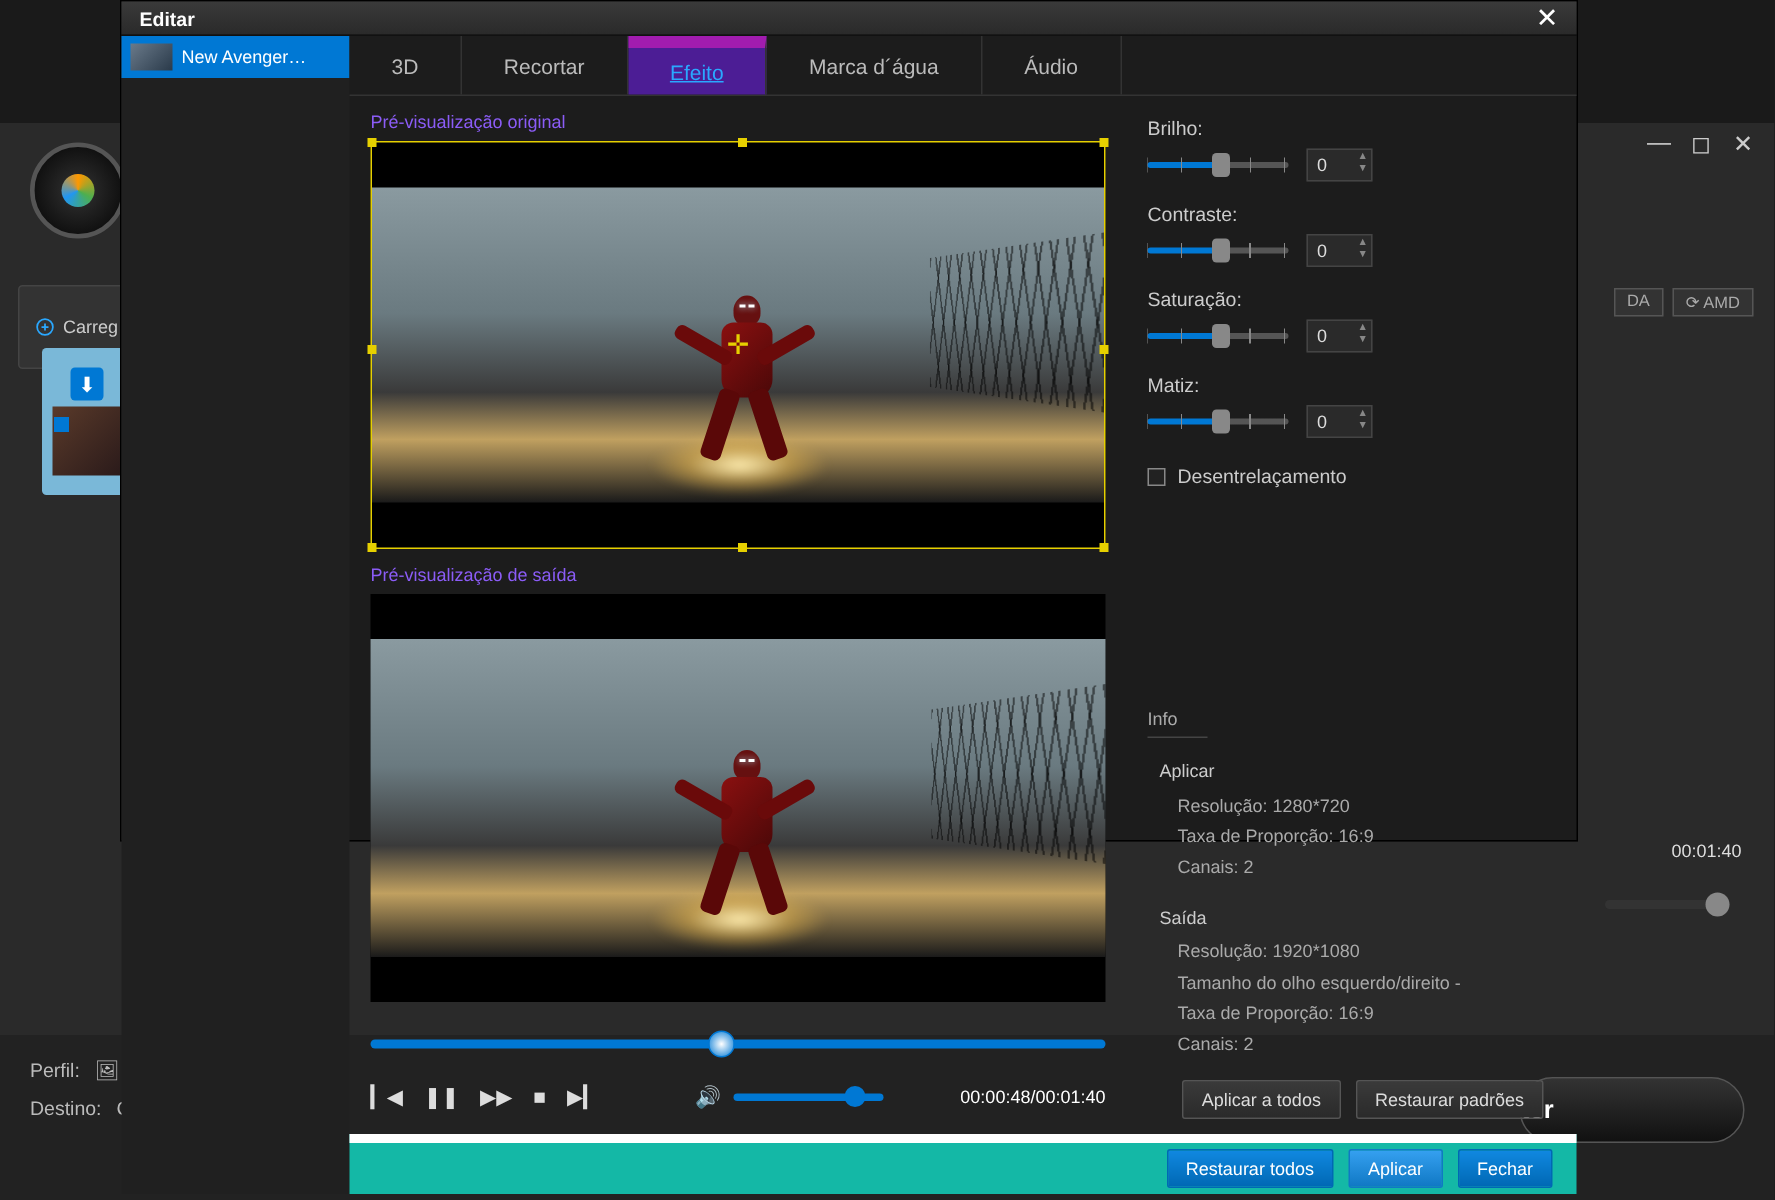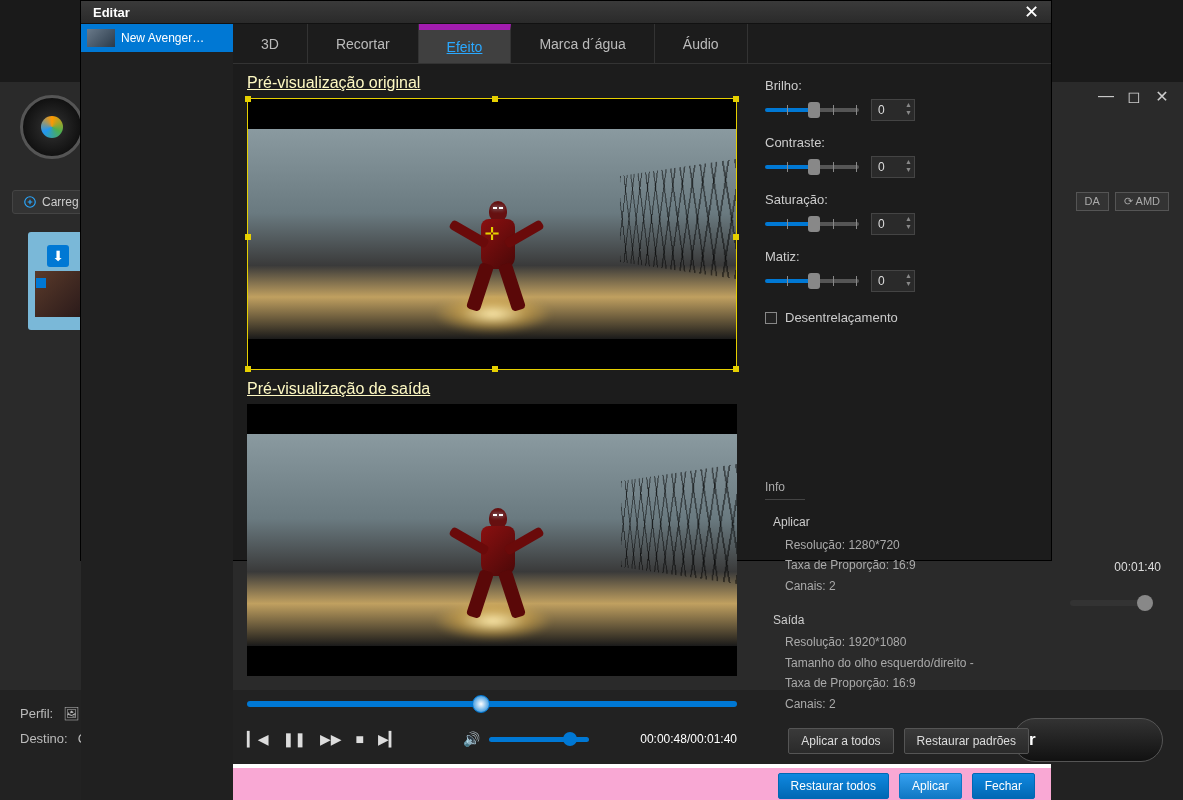--- a/index.html
+++ b/index.html
@@ -5,21 +5,21 @@
 * { margin: 0; padding: 0; box-sizing: border-box; font-family: 'Segoe UI', Tahoma, sans-serif; }
 body { background: #1a1a1a; width: 1183px; height: 800px; overflow: hidden; position: relative; }
 
 
 .bg-window { position: absolute; top: 82px; left: 0; width: 1183px; height: 718px; background: #2a2a2a; }
 .bg-titlebar { position: absolute; top: 82px; right: 0; height: 28px; display: flex; align-items: center; padding-right: 12px; gap: 10px; }
 .bg-titlebar .winbtn { color: #ccc; font-size: 16px; cursor: pointer; width: 18px; text-align: center; }
 .bg-logo { position: absolute; top: 95px; left: 20px; width: 64px; height: 64px; border-radius: 50%; background: radial-gradient(circle, #333 0%, #111 70%); border: 3px solid #555; display: flex; align-items: center; justify-content: center; }
 .bg-logo-inner { width: 22px; height: 22px; border-radius: 50%; background: conic-gradient(#ff9800, #4caf50, #2196f3, #ff9800); }
 .bg-toolbar { position: absolute; top: 190px; left: 12px; display: flex; align-items: center; gap: 8px; }
-.bg-button { background: #333; border: 1px solid #444; padding: 4px 10px; color: #ccc; font-size: 12px; border-radius: 3px; display: flex; align-items: center; gap: 5px; }
+.bg-button { background: #333; border: 1px solid #444; padding: 20px 10px; color: #ccc; font-size: 12px; border-radius: 3px; display: flex; align-items: center; gap: 5px; }
 .bg-button svg { width: 14px; height: 14px; }
 .bg-badges { position: absolute; top: 192px; right: 14px; display: flex; gap: 6px; }
 .bg-badge { border: 1px solid #555; padding: 2px 8px; color: #aaa; font-size: 11px; background: #333; }
 .bg-thumb { position: absolute; top: 232px; left: 28px; width: 60px; height: 98px; background: #7ab8d8; border-radius: 3px; display:flex;flex-direction:column;align-items:center;justify-content:center;gap:4px;}
 .bg-thumb .dl { width: 22px; height: 22px; background: #0078d4; border-radius: 3px; display:flex;align-items:center;justify-content:center;color:#fff;font-size:14px;}
 .bg-thumb .img { width: 46px; height: 46px; background: linear-gradient(135deg,#5a3a2a,#2a1a1a); }
 .bg-check { position: absolute; top: 278px; left: 36px; width: 10px; height: 10px; background: #0078d4; }
 .bg-time { position: absolute; right: 22px; top: 560px; color: #ddd; font-size: 12px; }
 .bg-hslider { position: absolute; left: 1070px; right: 30px; top:600px; height:6px; background:#333; border-radius:3px;}
 .bg-hslider .thumb{position:absolute;right:0;top:-5px;width:16px;height:16px;background:#888;border-radius:50%;}
@@ -34,25 +34,25 @@
 .modal-close { color: #fff; font-size: 18px; cursor: pointer; }
 
 .modal-body { flex: 1; display: flex; }
 .sidebar { width: 152px; background: #202020; }
 .sidebar-item { height: 28px; background: #0078d4; color: #fff; font-size: 12px; display: flex; align-items: center; padding: 0 6px; gap: 6px; overflow: hidden; white-space: nowrap; }
 .sidebar-thumb { width: 28px; height: 18px; background: linear-gradient(135deg,#6a7a8a,#2a3a4a); }
 
 .main { flex: 1; display: flex; flex-direction: column; }
 .tabs { height: 40px; background: #1c1c1c; display: flex; align-items: stretch; border-bottom: 1px solid #333; }
 .tab { flex: 0 0 auto; padding: 0 28px; display: flex; align-items: center; color: #bbb; font-size: 14px; cursor: pointer; border-right: 1px solid #333; }
-.tab.active { color: #2aa8ff; background: #404040; border-top: 6px solid #a21caf; text-decoration: underline; }
+.tab.active { color: #2aa8ff; background: #4c1d95; border-top: 8px solid #a21caf; text-decoration: underline; }
 
 .content { flex: 1; display: flex; }
 .preview-col { flex: 1; padding: 10px 14px 8px 14px; display: flex; flex-direction: column; }
-.preview-label { color: #fef9c3; font-size: 16px; margin-bottom: 6px; text-decoration: underline; }
+.preview-label { color: #8b5cf6; font-size: 12px; margin-bottom: 6px; }
 .preview-box { width: 490px; height: 272px; background: #000; position: relative; margin-bottom: 10px; }
 .preview-box.crop { border: 1px solid #e6d000; }
 .crop-handle { position: absolute; width: 6px; height: 6px; background: #e6d000; }
 .crop-center { position: absolute; top: 50%; left: 50%; transform: translate(-50%,-50%); color: #e6d000; font-size: 18px; }
 .film-scene { position: absolute; top: 30px; bottom: 30px; left: 0; right: 0; background: linear-gradient(180deg,#8a9aa0 0%,#6a7a80 40%,#3a3a3a 65%,#c0a060 80%,#1a1a1a 100%); overflow:hidden;}
 .figure { position:absolute; bottom:20px; left:42%; width:90px; height:130px; }
 .figure .torso{position:absolute;top:30px;left:28px;width:34px;height:50px;background:linear-gradient(135deg,#8a1010,#4a0808);border-radius:8px 8px 12px 12px;}
 .figure .head{position:absolute;top:12px;left:36px;width:18px;height:20px;background:#661010;border-radius:50% 50% 40% 40%;}
 .figure .eye{position:absolute;top:6px;width:4px;height:2px;background:#fff;box-shadow:0 0 4px #aef;}
 .figure .eye.l{left:4px;} .figure .eye.r{left:10px;}
@@ -88,21 +88,21 @@
 .checkbox-row { display: flex; align-items: center; gap: 8px; margin-top: 4px; }
 .cb { width: 12px; height: 12px; border: 1px solid #888; background: #222; }
 
 .info-block { margin-top: auto; font-size: 12px; color: #aaa; line-height: 1.7; }
 .info-title { border-bottom: 1px solid #444; padding-bottom: 2px; margin-bottom: 6px; display:inline-block; min-width:40px; }
 .info-sub { margin: 6px 0 2px 8px; color:#ccc; }
 .info-line { margin-left: 20px; }
 
 .action-row { display: flex; gap: 10px; justify-content: flex-end; margin-top: 14px; padding-right:4px;}
 .action-row .btn, .footer .btn { background: linear-gradient(#3a3a3a,#2a2a2a); border: 1px solid #555; color: #ddd; font-size: 12px; padding: 5px 12px; cursor: pointer; border-radius: 2px; }
-.footer { height: 40px; background: #f9a8d4; border-top: 4px solid #ffffff; display: flex; align-items: center; justify-content: flex-end; gap: 10px; padding: 0 16px; }
+.footer { height: 40px; background: #14b8a6; border-top: 6px solid #ffffff; display: flex; align-items: center; justify-content: flex-end; gap: 10px; padding: 0 16px; }
 .footer .btn.primary { background: linear-gradient(#1088e0,#0068b4); border-color: #0068b4; color: #fff; }
 .footer .btn.highlight { background: linear-gradient(#35a0f0,#1078c4); border-color:#1078c4; color:#fff; }
 </style>
 </head>
 <body>
 
 <div class="bg-window"></div>
 <div class="bg-titlebar">
   <span class="winbtn">—</span>
   <span class="winbtn">◻</span>

